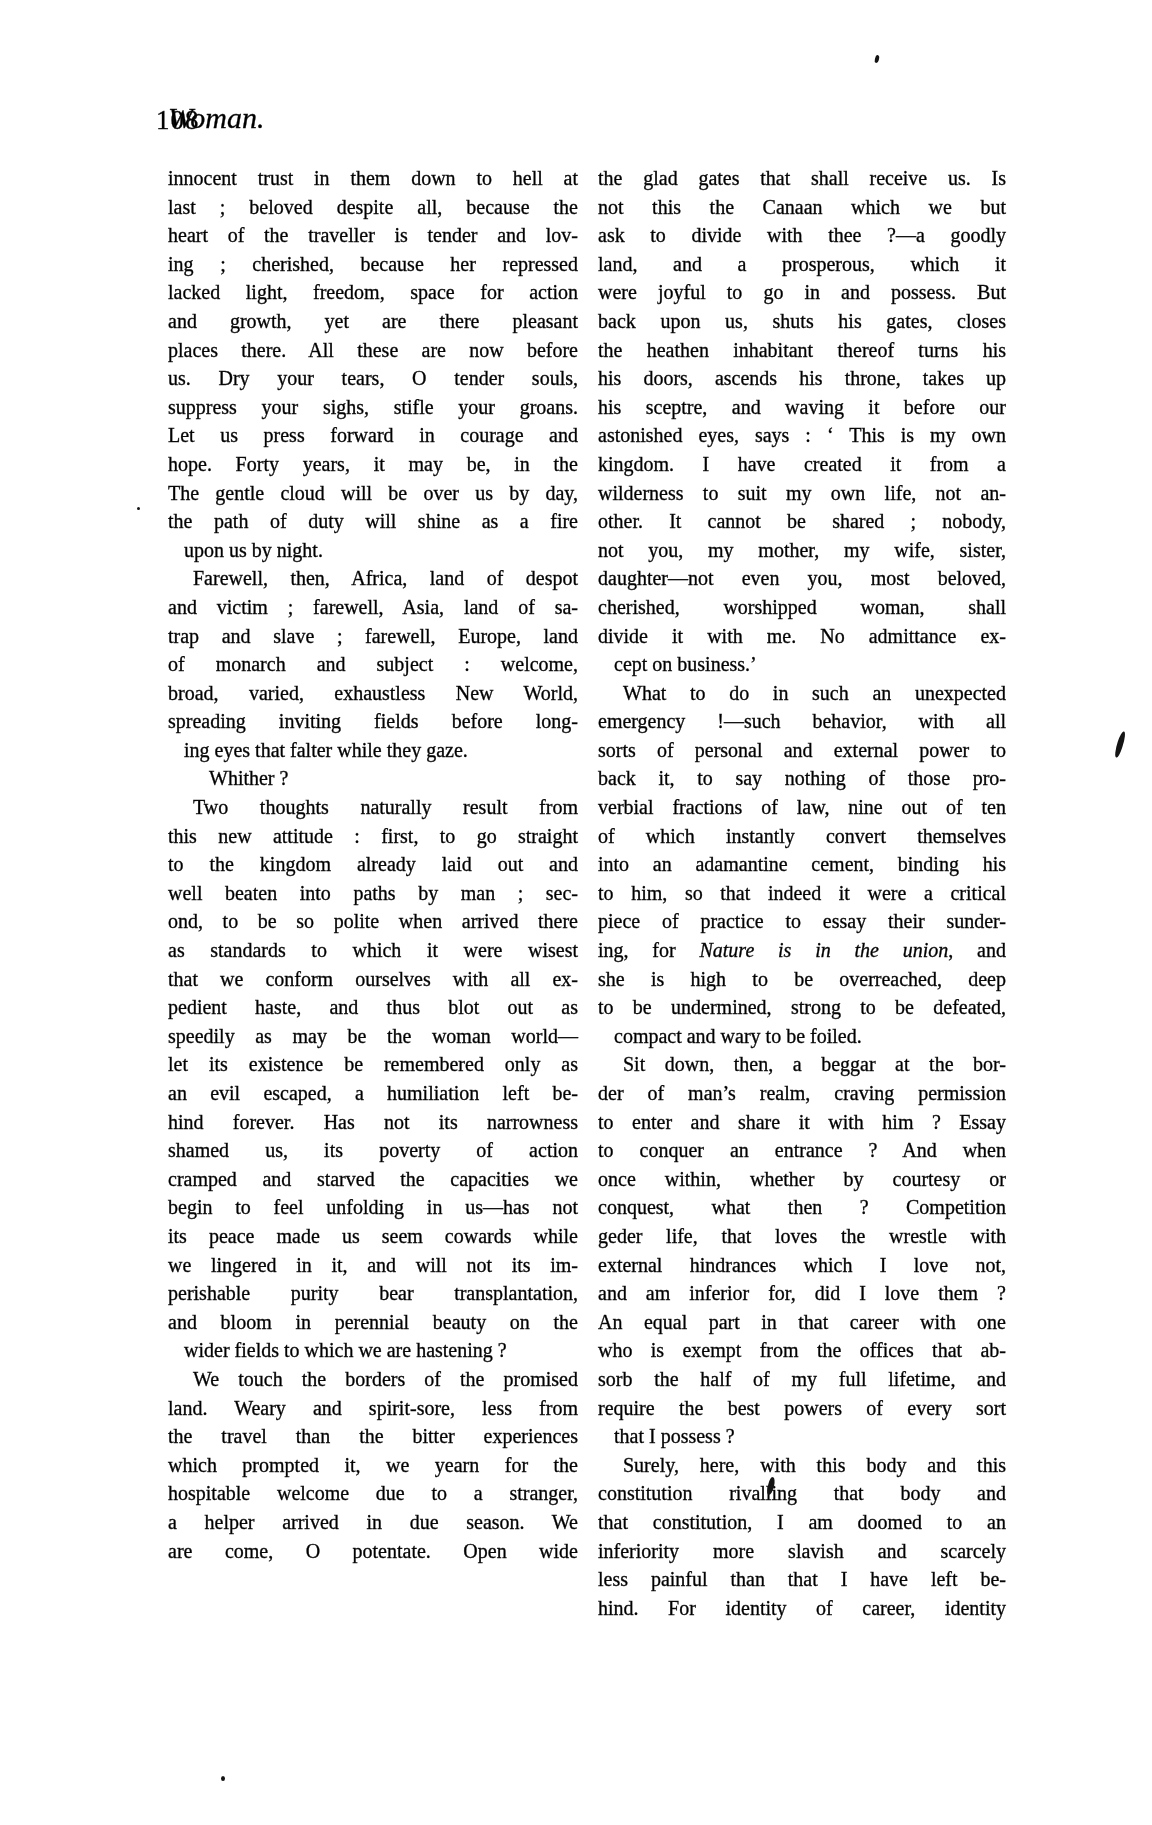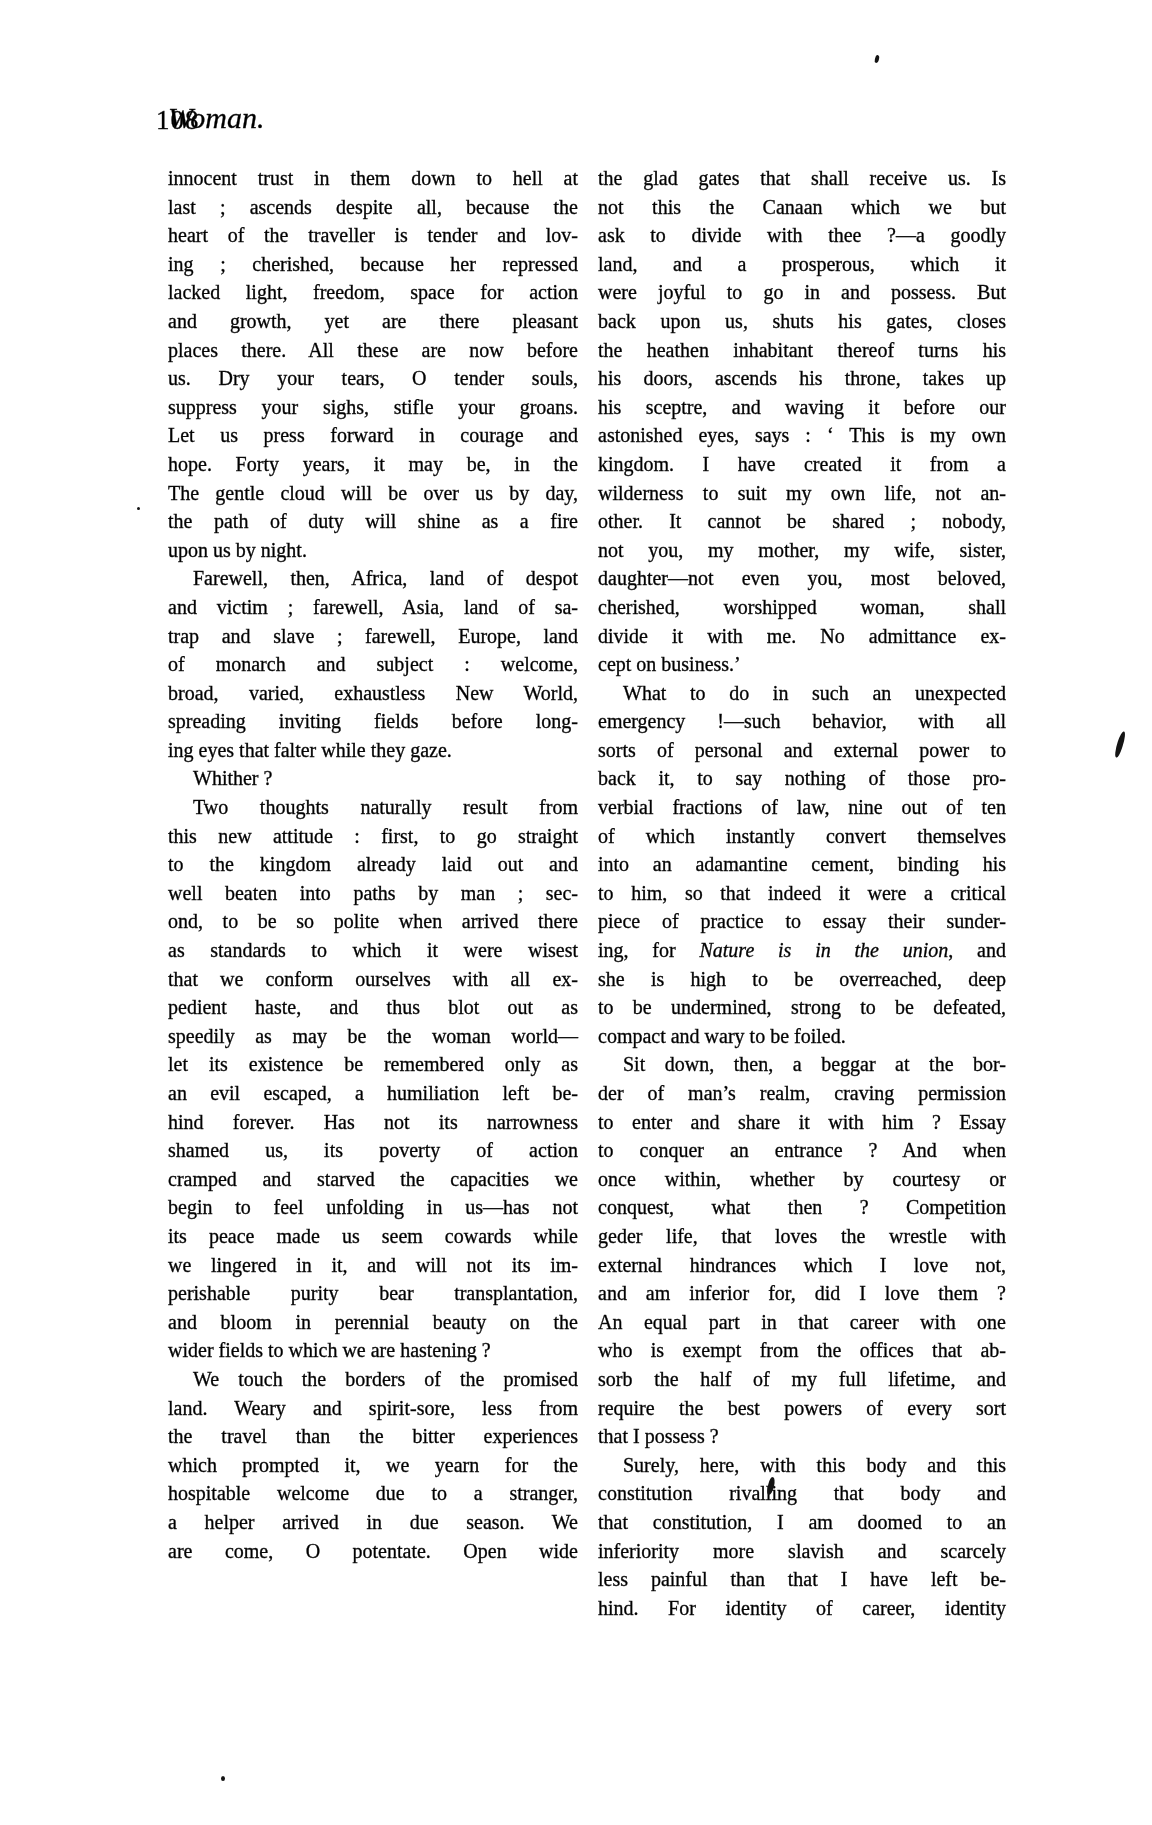--- a/index.html
+++ b/index.html
@@ -35,36 +35,36 @@
     font-size: 20px;
     line-height: 28.6px;
   }
   .col-left  { left: 168px; width: 410px; }
   .col-right { left: 598px; width: 408px; }
   .line {
     height: 28.6px;
     text-align: justify;
     text-align-last: justify;
   }
-  .line.end    { text-align-last: left; }
+  .line.end    { text-align-last: left; margin-left: 16px; }
   .line.indent { text-indent: 25px; }
   .artifact { position: absolute; background: #141414; }
   .shape-stroke { transform: rotate(18deg); border-radius: 45% 55% 40% 60%; }
   .shape-blot   { transform: rotate(12deg); border-radius: 50% 50% 60% 40%; }
   .shape-dot    { border-radius: 50%; }
 </style>
 </head>
 <body>
 
 <div class="page">
   <div class="folio">108</div>
   <div class="running-title">Woman.</div>
   <div class="col col-left">
       <div class="line">innocent trust in them down to hell at</div>
-      <div class="line">last ; ascends despite all, because the</div>
+      <div class="line">last ; beloved despite all, because the</div>
       <div class="line">heart of the traveller is tender and lov-</div>
       <div class="line">ing ; cherished, because her repressed</div>
       <div class="line">lacked light, freedom, space for action</div>
       <div class="line">and growth, yet are there pleasant</div>
       <div class="line">places there. All these are now before</div>
       <div class="line">us. Dry your tears, O tender souls,</div>
       <div class="line">suppress your sighs, stifle your groans.</div>
       <div class="line">Let us press forward in courage and</div>
       <div class="line">hope. Forty years, it may be, in the</div>
       <div class="line">The gentle cloud will be over us by day,</div>

